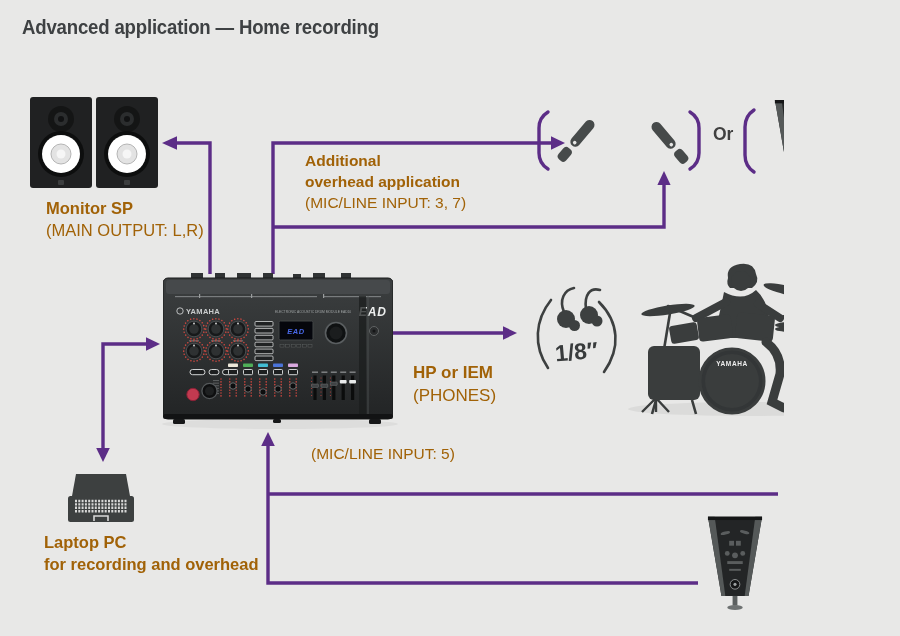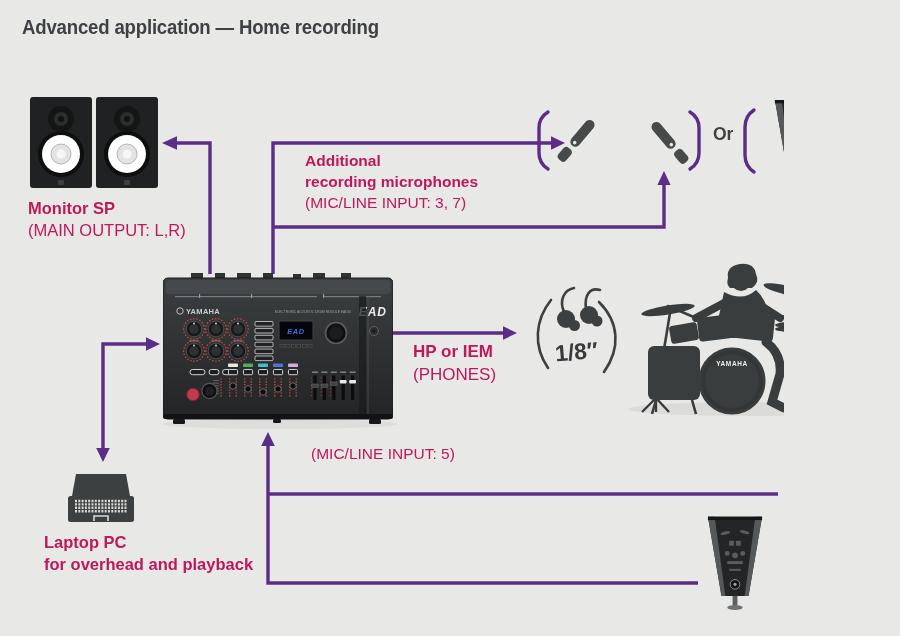--- a/index.html
+++ b/index.html
@@ -1,25 +1,25 @@
 <!DOCTYPE html>
 <html><head>
 <meta charset="utf-8">
 <style>
   html,body{margin:0;padding:0;background:#e8e8e7;}
   .stage{position:relative;width:784px;height:636px;background:#e8e8e7;overflow:hidden;
          font-family:"Liberation Sans",sans-serif;}
   .abs{position:absolute;}
   .title{left:22px;top:16px;font-size:20px;font-weight:bold;color:#3e4143;
          letter-spacing:-0.2px;transform:scaleX(.93);transform-origin:left top;white-space:nowrap;}
-  .lbl{color:#be185d;line-height:21px;font-size:15.5px;white-space:nowrap;}
+  .lbl{color:#a16207;line-height:21px;font-size:15.5px;white-space:nowrap;}
   .lbl .b{font-weight:bold;display:block;}
   .lbl .r{font-weight:normal;display:block;}
   .lbl-big{font-size:16.5px;line-height:22px;}
-  .lbl-hp{font-size:17px;line-height:23px;}
+  .lbl-hp{font-size:17px;line-height:23px;margin-top:21px;}
   .or{left:713px;top:124px;font-size:17.5px;font-weight:bold;color:#404040;}
   svg{display:block;}
 </style>
 </head>
 <body>
 
 <div class="stage">
 
   <svg class="abs" style="left:0;top:0" width="900" height="636" viewBox="0 0 900 636">
     <g stroke="#5c2d87" stroke-width="3.4" fill="none">
@@ -413,41 +413,41 @@
         <circle cx="38" cy="38" r="2.5"></circle>
       <rect x="22" y="46" width="16" height="3"></rect>
       <rect x="24" y="54" width="12" height="2"></rect>
     </g>
     <circle cx="30" cy="70" r="5" fill="#141516" stroke="#8d9091" stroke-width="1"></circle>
     <circle cx="30" cy="70" r="1.6" fill="#9fa3a4"></circle>
     <rect x="27.5" y="82" width="5" height="10" fill="#5c6060"></rect>
     <ellipse cx="30" cy="94" rx="8" ry="2.6" fill="#6e7272"></ellipse>
   </svg>
 
-  <div class="abs lbl lbl-big" style="left:28px;top:197px">
+  <div class="abs lbl lbl-big" style="left:46px;top:197px">
     <span class="b">Monitor SP</span>
     <span class="r">(MAIN OUTPUT: L,R)</span>
   </div>
 
   <div class="abs lbl" style="left:305px;top:150px">
     <span class="b">Additional</span>
-    <span class="b">recording microphones</span>
+    <span class="b">overhead application</span>
     <span class="r">(MIC/LINE INPUT: 3, 7)</span>
   </div>
 
   <div class="abs or">Or</div>
 
   <div class="abs lbl lbl-hp" style="left:413px;top:340px">
     <span class="b">HP or IEM</span>
     <span class="r">(PHONES)</span>
   </div>
 
   <div class="abs lbl" style="left:311px;top:443px">
     <span class="r">(MIC/LINE INPUT: 5)</span>
   </div>
 
 
   <div class="abs lbl lbl-big" style="left:44px;top:531px">
     <span class="b">Laptop PC</span>
-    <span class="b">for overhead and playback</span>
+    <span class="b">for recording and overhead</span>
   </div>
 
 </div>
 
 </body></html>

